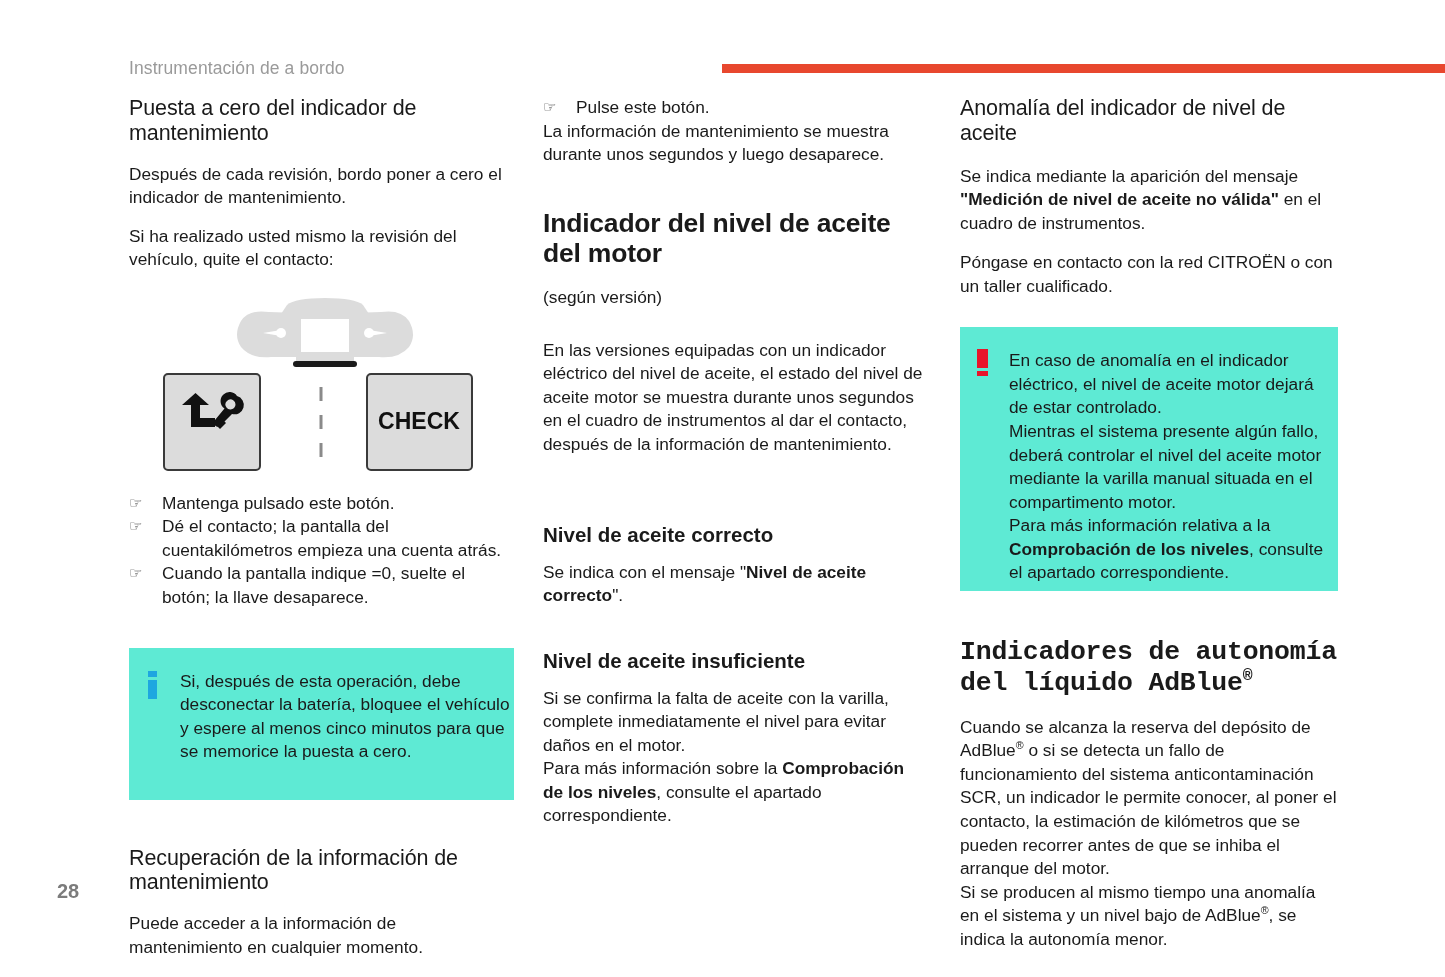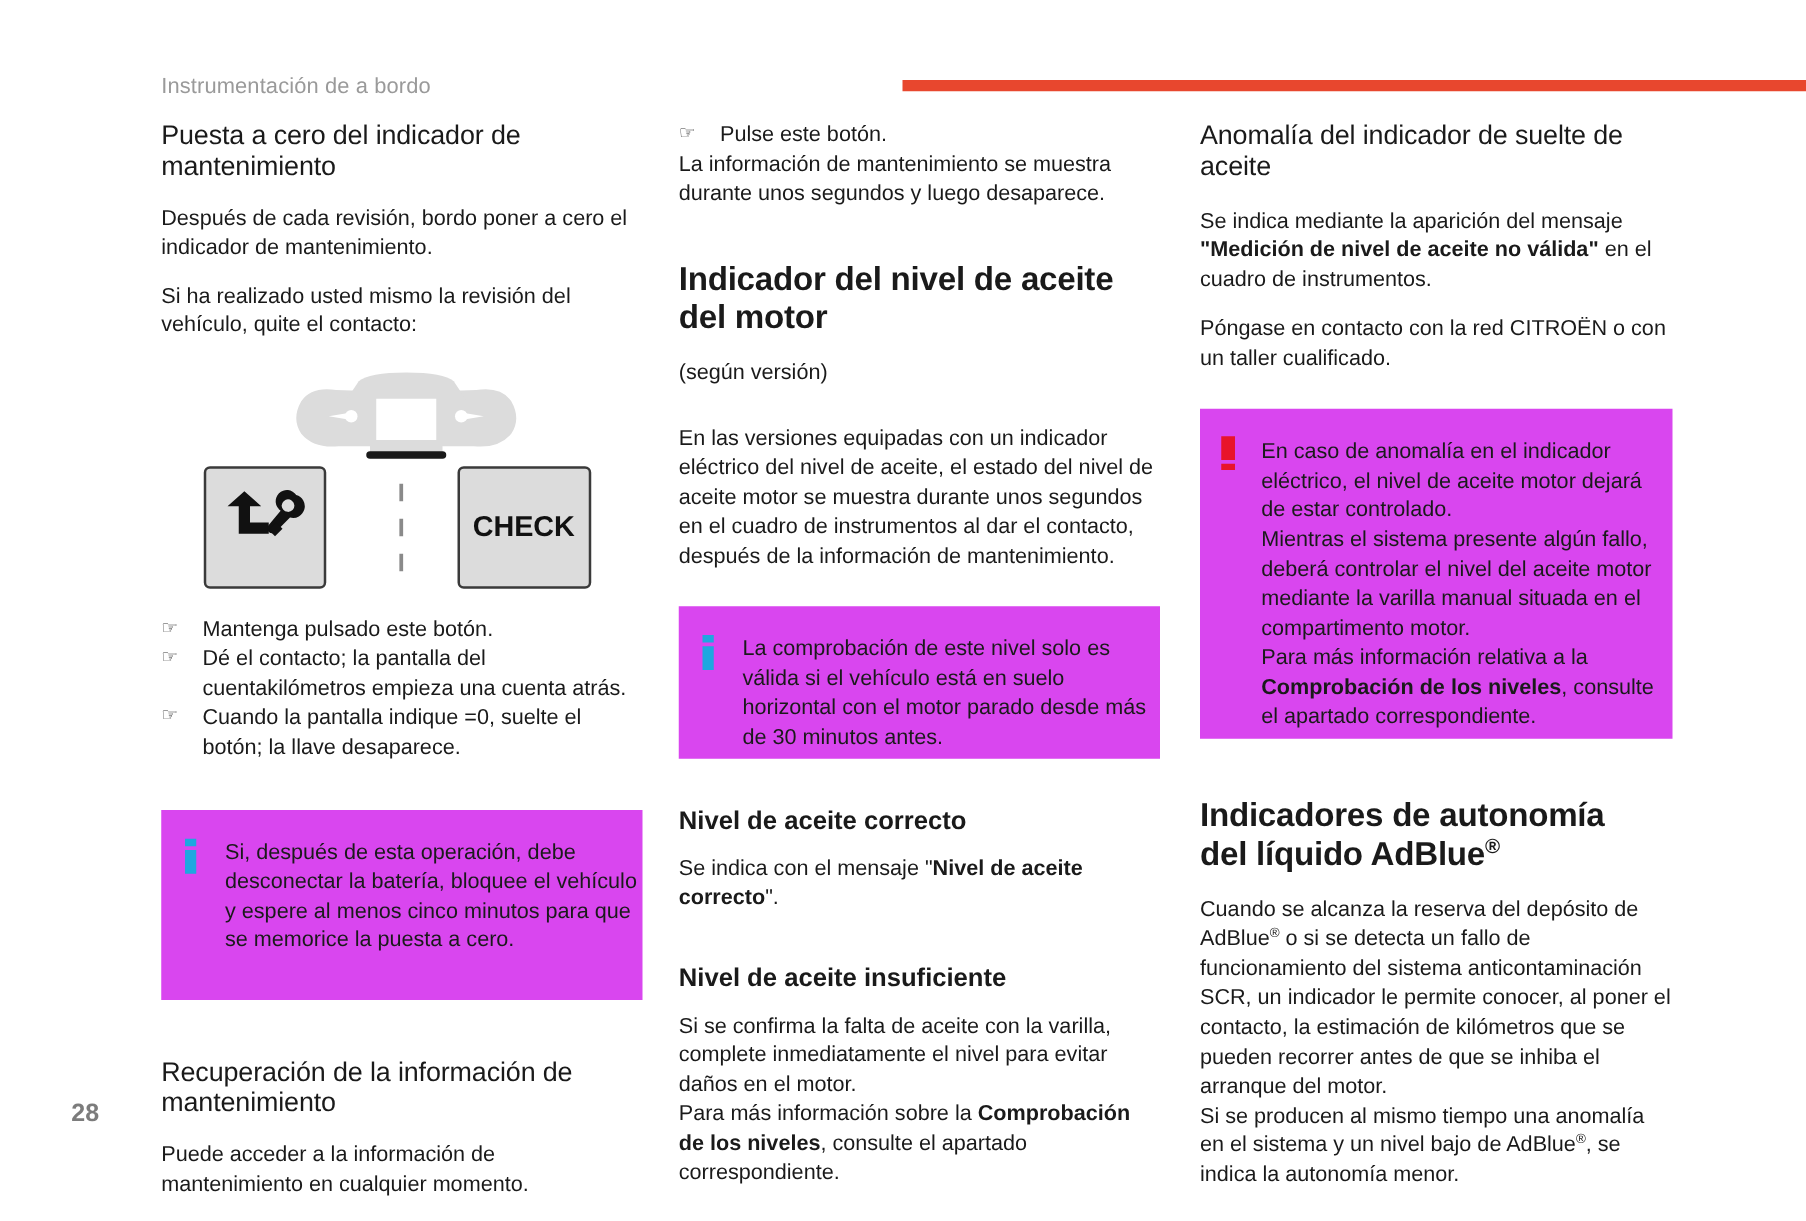--- a/index.html
+++ b/index.html
@@ -125,21 +125,21 @@
   .inline-bullet-row .bullet {
     position: absolute;
     left: 0;
     top: 1px;
     font-size: 15px;
     color: #3a3a3a;
   }
 
   
   .callout {
-    background: #d946ef;
+    background: #5eead4;
     padding: 22px 4px 26px 20px;
     position: relative;
     box-sizing: border-box;
   }
   .callout .callout-body {
     padding-left: 31px;
     font-size: 17.3px;
     line-height: 1.36;
   }
   .icon-info {
@@ -301,43 +301,36 @@
     <h2 class="sec-title-lg">Indicador del nivel de aceite del motor</h2>
 
     <p class="body">(según versión)</p>
 
     <div class="sp-sm"></div>
 
     <p class="body">En las versiones equipadas con un indicador eléctrico del nivel de aceite, el estado del nivel de aceite motor se muestra durante unos segundos en el cuadro de instrumentos al dar el contacto, después de la información de mantenimiento.</p>
 
     <div class="sp-sm"></div>
 
-    <div class="callout" style="height:122px;">
-      <div class="icon-info">
-        <div class="dot"></div>
-          <div class="stem"></div>
-      </div>
-      <div class="callout-body">La comprobación de este nivel solo es válida si el vehículo está en suelo horizontal con el motor parado desde más de 30 minutos antes.</div>
-    </div>
 
     <div class="sp-lg"></div>
 
     <h3 class="sub-title">Nivel de aceite correcto</h3>
     <p class="body"><span>Se indica con el mensaje "</span><b>Nivel de aceite correcto</b><span>".</span></p>
 
     <div class="sp-md"></div>
 
     <h3 class="sub-title">Nivel de aceite insuficiente</h3>
     <p class="body" style="margin-bottom:0;">Si se confirma la falta de aceite con la varilla, complete inmediatamente el nivel para evitar daños en el motor.</p>
     <p class="body tight"><span>Para más información sobre la </span><b>Comprobación de los niveles</b><span>, consulte el apartado correspondiente.</span></p>
   </div>
 
   <div class="col col-right">
 
-    <h2 class="sec-title" style="margin-bottom:19px;">Anomalía del indicador de suelte de aceite</h2>
+    <h2 class="sec-title" style="margin-bottom:19px;">Anomalía del indicador de nivel de aceite</h2>
 
     <p class="body" style="margin-bottom:16px;"><span>Se indica mediante la aparición del mensaje </span><b>"Medición de nivel de aceite no válida"</b><span> en el cuadro de instrumentos.</span></p>
     <p class="body">Póngase en contacto con la red CITROËN o con un taller cualificado.</p>
 
     <div class="sp-sm"></div>
 
     <div class="callout" style="height:264px; padding-left:18px;">
       <div class="icon-warn">
         <div class="stem"></div>
           <div class="dot"></div>
@@ -346,21 +339,21 @@
         <span>En caso de anomalía en el indicador eléctrico, el nivel de aceite motor dejará de estar controlado.</span>
         <br>
         <span>Mientras el sistema presente algún fallo, deberá controlar el nivel del aceite motor mediante la varilla manual situada en el compartimento motor.</span>
         <br>
         <span><span>Para más información relativa a la </span><b>Comprobación de los niveles</b><span>, consulte el apartado correspondiente.</span></span>
       </div>
     </div>
 
     <div class="sp-xl"></div>
 
-    <h2 class="sec-title-lg" style=""><span>Indicadores de autonomía</span><br><span>del líquido AdBlue</span><sup>®</sup></h2>
+    <h2 class="sec-title-lg" style="font-family:Liberation Mono, monospace;"><span>Indicadores de autonomía</span><br><span>del líquido AdBlue</span><sup>®</sup></h2>
 
     <p class="body" style="margin-bottom:0;"><span>Cuando se alcanza la reserva del depósito de AdBlue</span><sup>®</sup><span> o si se detecta un fallo de funcionamiento del sistema anticontaminación SCR, un indicador le permite conocer, al poner el contacto, la estimación de kilómetros que se pueden recorrer antes de que se inhiba el arranque del motor.</span></p>
 
     <p class="body tight"><span>Si se producen al mismo tiempo una anomalía en el sistema y un nivel bajo de AdBlue</span><sup>®</sup><span>, se indica la autonomía menor.</span></p>
   </div>
 
 </div>
 
 <div class="page-number">28</div>
 

